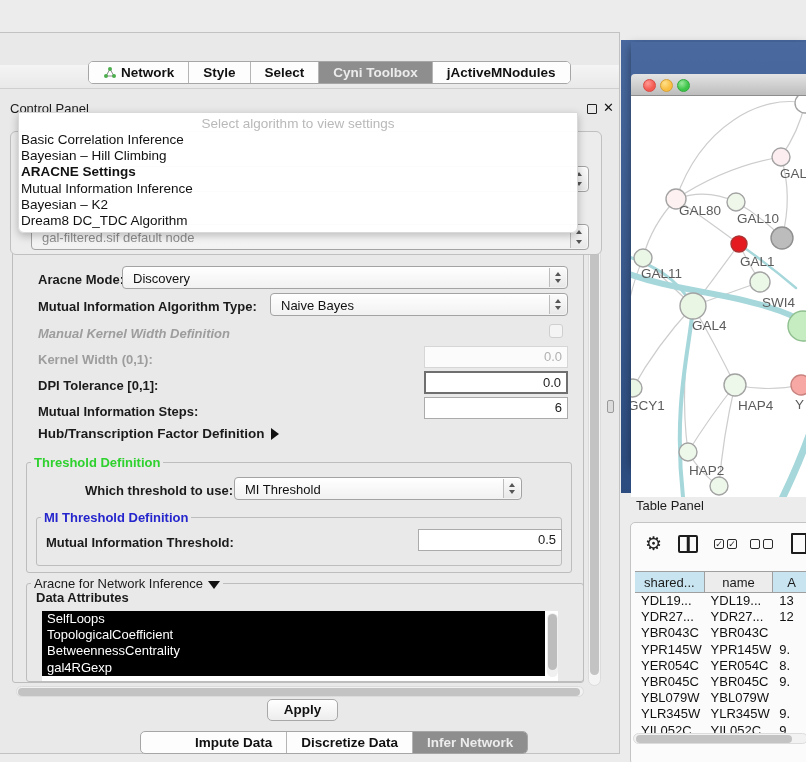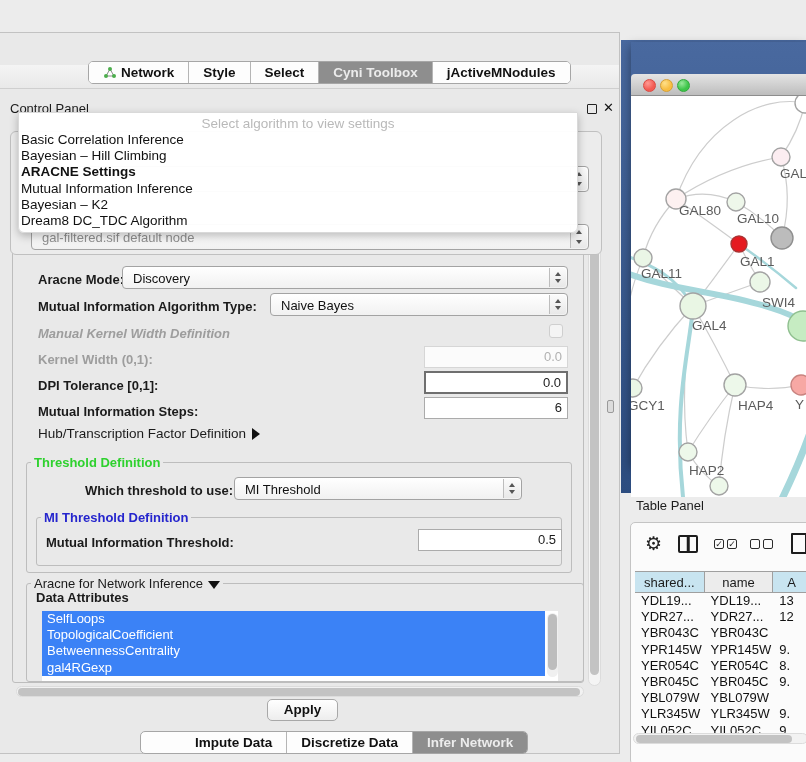--- a/index.html
+++ b/index.html
@@ -48,21 +48,21 @@
   .tfield.dis { background:#fbfbfb; border-color:#d6d6d6; color:#b1b1b1; }
   .tfield.focus { border:2px solid #6f6f6f; }
   .chk { position:absolute; width:14px; height:14px; border:1px solid #cfcfcf; border-radius:3px; background:#f4f4f4; }
 
   .vscroll { position:absolute; left:588px; top:187px; width:13px; height:466px; background:#f4f4f4; border:1px solid #dcdcdc; border-radius:7px; }
   .vthumb { position:absolute; left:1px; width:9px; background:#c3c3c3; border-radius:5px; }
   .hscroll { position:absolute; background:#f2f2f2; border:1px solid #dcdcdc; border-radius:6px; }
   .hthumb { position:absolute; top:1px; height:8px; background:#c3c3c3; border-radius:4px; }
 
   .attr-list { position:absolute; left:42px; top:578px; width:516px; height:70px; background:#fff; overflow:hidden; }
-  .attr-item { height:16.2px; line-height:16.2px; background:#3b82f6; color:#fff; font-size:13px; padding-left:5px; width:calc(100% - 13px); }
+  .attr-item { height:16.2px; line-height:16.2px; background:#000000; color:#fff; font-size:13px; padding-left:5px; width:calc(100% - 13px); }
   .attr-vscroll { position:absolute; right:0; top:2px; width:11px; height:64px; background:#f0f0f0; border-radius:6px; }
   .attr-vthumb { position:absolute; left:1px; top:1px; width:9px; height:56px; background:#bdbdbd; border-radius:5px; }
 
   .tri-right { display:inline-block; width:0; height:0; border-top:6px solid transparent; border-bottom:6px solid transparent; border-left:8px solid #111; vertical-align:middle; margin-left:6px; }
   .tri-down { display:inline-block; width:0; height:0; border-left:6px solid transparent; border-right:6px solid transparent; border-top:8px solid #111; vertical-align:middle; margin-left:5px; }
 
   .apply-btn { position:absolute; left:267px; top:666px; width:71px; height:22px; border:1px solid #a8a8a8; border-radius:5px; background:linear-gradient(#ffffff,#ededed); font-size:13.5px; font-weight:bold; text-align:center; line-height:20px; color:#111; }
 
   
   .desktop { left:621px; top:8px; width:185px; height:453px; background:linear-gradient(#49699f,#2c4c7f); }
@@ -165,21 +165,21 @@
   </div>
   <span class="lbl dis" style="left:38px; top:293px;font-style:italic;">Manual Kernel Width Definition</span>
   <div class="chk" style="left:549px; top:291px;"></div>
   <span class="lbl dis" style="left:38px; top:319px;">Kernel Width (0,1):</span>
   <div class="tfield dis" style="left:424px; top:313px; width:144px; height:22px;">0.0</div>
   <span class="lbl" style="left:38px; top:345px;">DPI Tolerance [0,1]:</span>
   <div class="tfield focus" style="left:424px; top:338px; width:144px; height:23px;">0.0</div>
   <span class="lbl" style="left:38px; top:371px;">Mutual Information Steps:</span>
   <div class="tfield" style="left:424px; top:364px; width:144px; height:22px;">6</div>
 
-  <span class="lbl" style="left:38px; top:393px; font-weight:normal; font-size:13.5px;"><span>Hub/Transcription Factor Definition</span><span class="tri-right"></span></span>
+  <span class="lbl" style="left:38px; top:393px; font-weight:bold; font-size:13.5px;"><span>Hub/Transcription Factor Definition</span><span class="tri-right"></span></span>
 
   <fieldset style="left:26px; top:422px; width:546px; height:118px;">
     <legend class="leg-green">Threshold Definition</legend>
   </fieldset>
   <span class="lbl" style="left:85px; top:450px;">Which threshold to use:</span>
   <div class="combo" style="left:234px; top:444px; width:288px; height:23px;">
     <span class="cval">MI Threshold</span>
     <div class="stepper"></div>
   </div>
   <fieldset style="left:36px; top:477px; width:526px; height:56px;">

